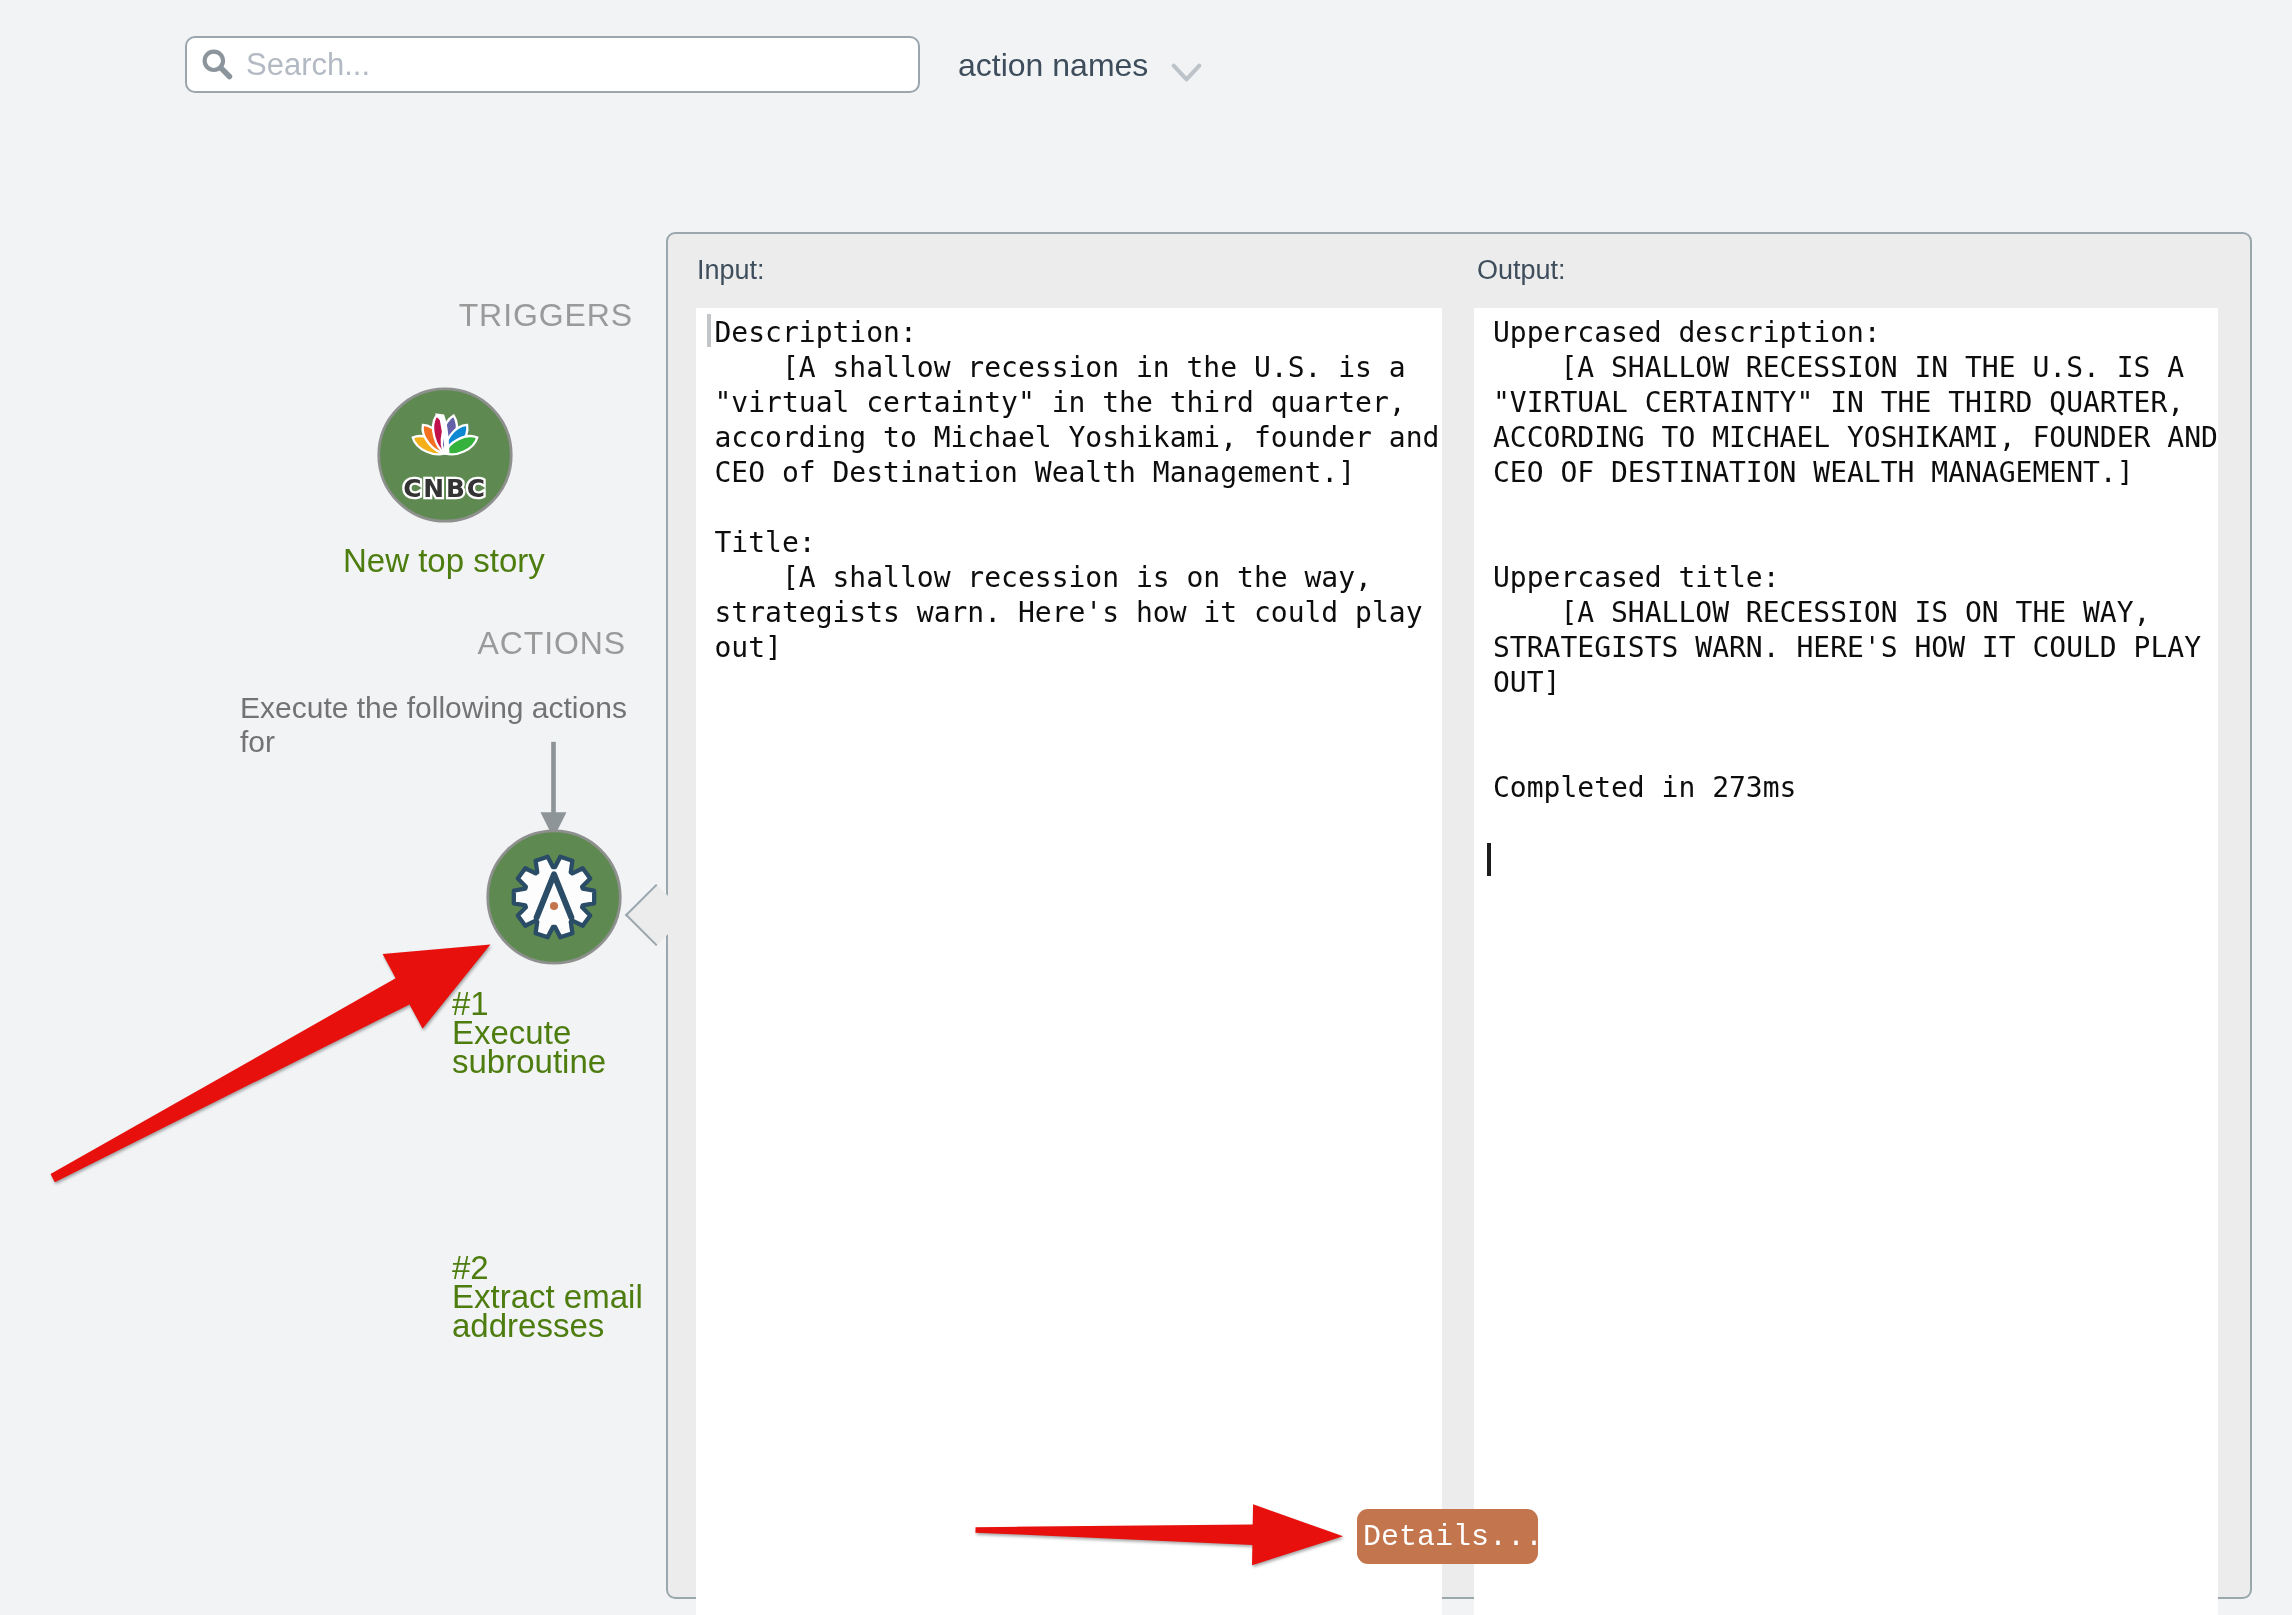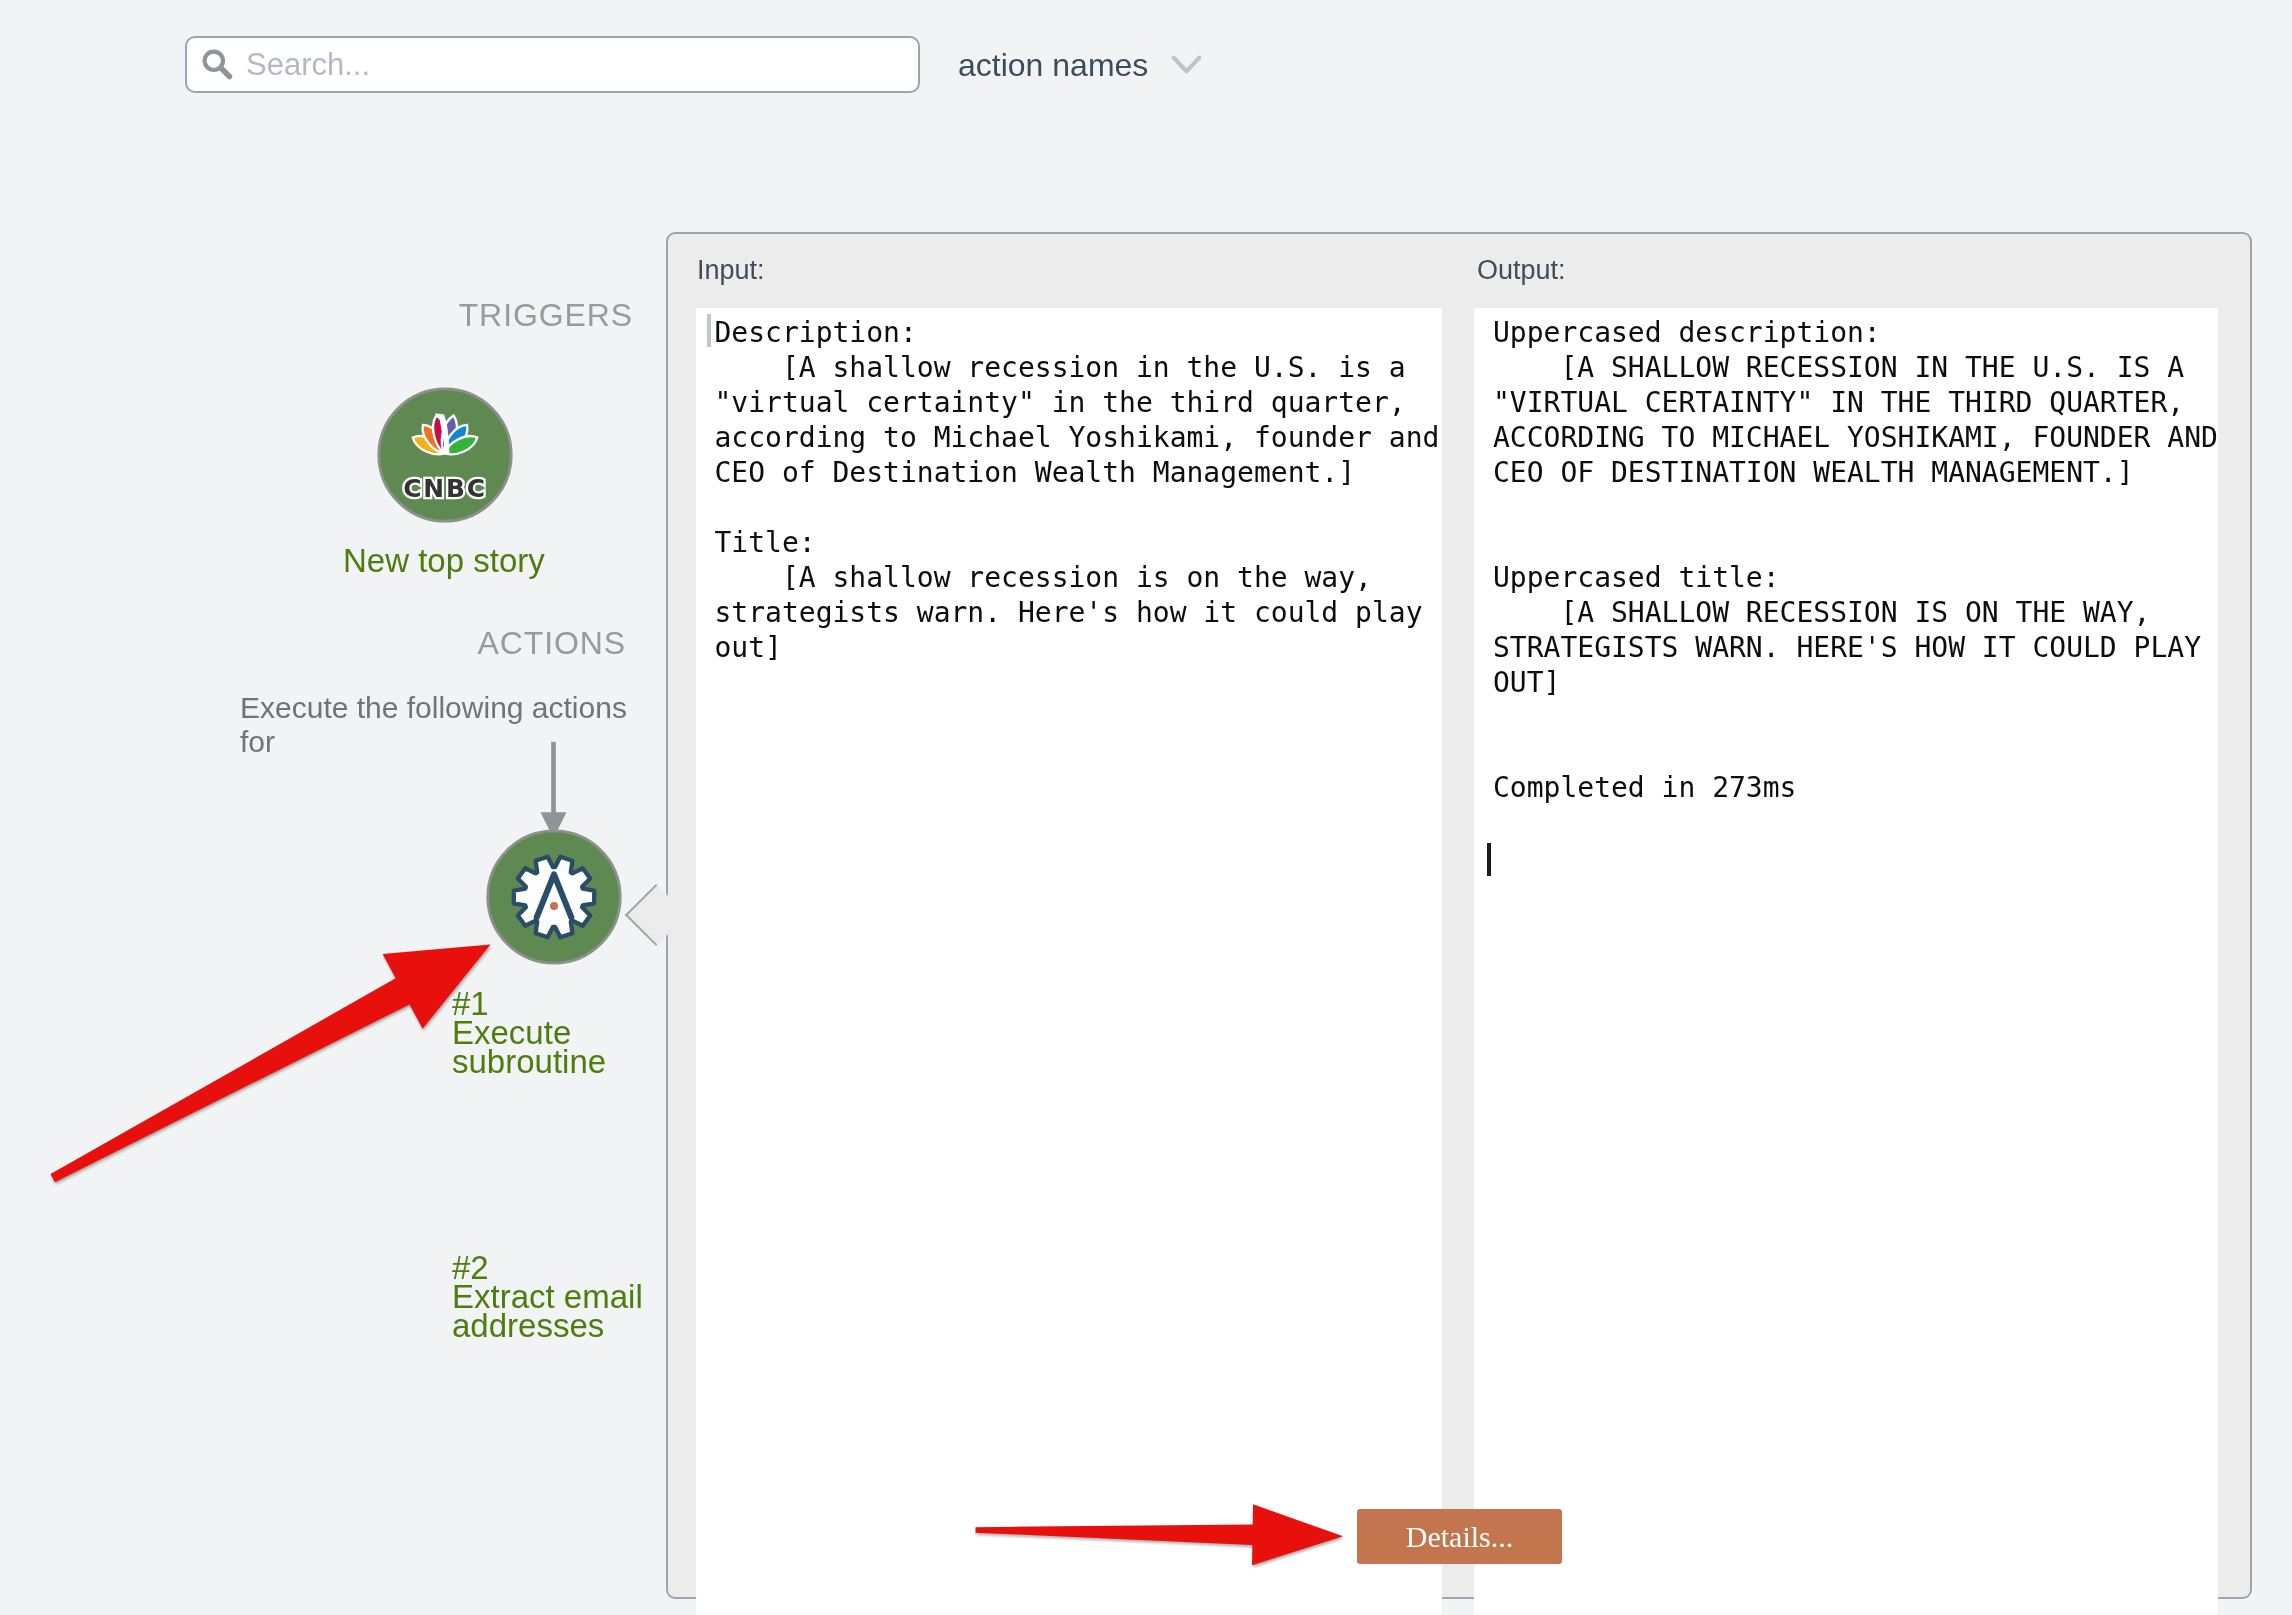--- a/index.html
+++ b/index.html
@@ -8,21 +8,21 @@
 
   
   .search-box{position:absolute;left:185px;top:23px;width:735px;height:57px;background:#fff;
               border:2.8px solid #9aa5ad;border-radius:10px;display:flex;align-items:center;
               box-sizing:border-box;}
   .search-box svg{margin:0 11px 0 13px;flex:0 0 auto;}
   .search-box input{border:none;outline:none;flex:1;font-family:"Liberation Sans",sans-serif;
               font-size:31px;color:#3d4d5b;background:transparent;padding:0;}
   .search-box input::placeholder{color:#b3bac3;}
   .filter{position:absolute;left:958px;top:34px;font-size:32px;color:#3d4d5b;display:flex;
-          align-items:flex-start;gap:22px;cursor:pointer;}
+          align-items:flex-end;gap:22px;cursor:pointer;}
   .filter svg{margin-top:7.4px;}
 
   
   .side-head{position:absolute;width:369px;text-align:right;font-size:32px;color:#9a9a9a;
              letter-spacing:0.9px;}
   .node{position:absolute;width:138px;height:138px;cursor:pointer;}
   .node-label{position:absolute;width:203px;font-size:33px;line-height:29px;
               color:#4d7c0f;white-space:pre-line;}
   .actions-intro{position:absolute;left:240px;top:678px;width:423px;text-align:left;
                  font-size:30px;color:#737373;}
@@ -37,22 +37,22 @@
   .io-label{position:absolute;font-size:27px;color:#3e4e5c;}
   .mono-box{position:absolute;background:#fff;font-family:"DejaVu Sans Mono","Liberation Mono",monospace;
             font-size:28px;line-height:35px;color:#0d0d0d;white-space:pre;overflow:hidden;
             box-sizing:border-box;top:295px;height:1467px;padding:7.4px 9.2px 7.4px 18.5px;}
   #input-box{left:696px;width:746px;}
   #output-box{left:1474px;width:744px;padding-left:19px;}
   .caret{position:absolute;width:3.7px;height:33px;}
   #input-caret{left:707px;top:301px;background:#c2c6c8;}
   #output-caret{left:1487px;top:830px;background:#1c1c1c;}
 
-  .details-btn{position:absolute;left:1357px;top:1496px;width:205px;height:55px;background:#c3764d;
-               border:none;border-radius:3px;color:#fff;font-family:Liberation Serif, serif;
+  .details-btn{position:absolute;left:1357px;top:1496px;width:181px;height:55px;background:#c3764d;
+               border:none;border-radius:11px;color:#fff;font-family:Liberation Mono, monospace;
                font-size:30px;cursor:pointer;}
 
   
   .red-arrow{position:absolute;pointer-events:none;}
   .red-arrow polygon{fill:#e8100c;}
   .red-arrow{filter:drop-shadow(1.8px 2.8px 1.8px rgba(60,60,60,0.45));}
 </style>
 </head>
 <body>
 

